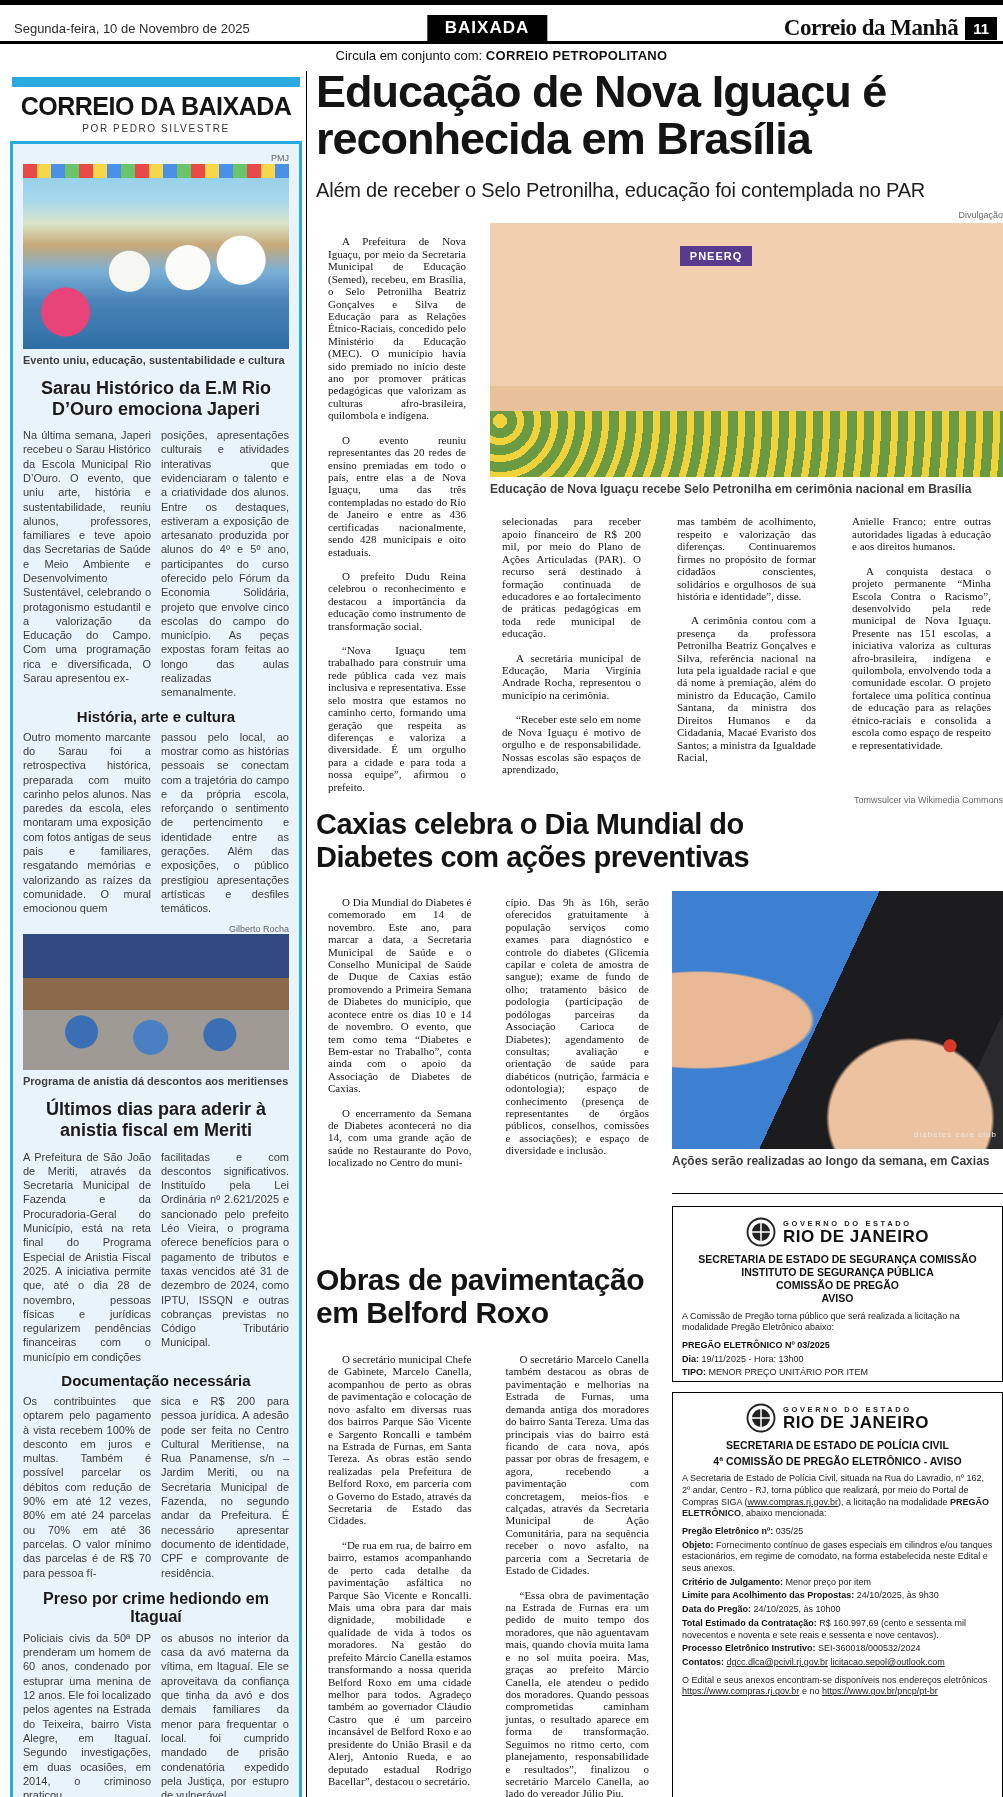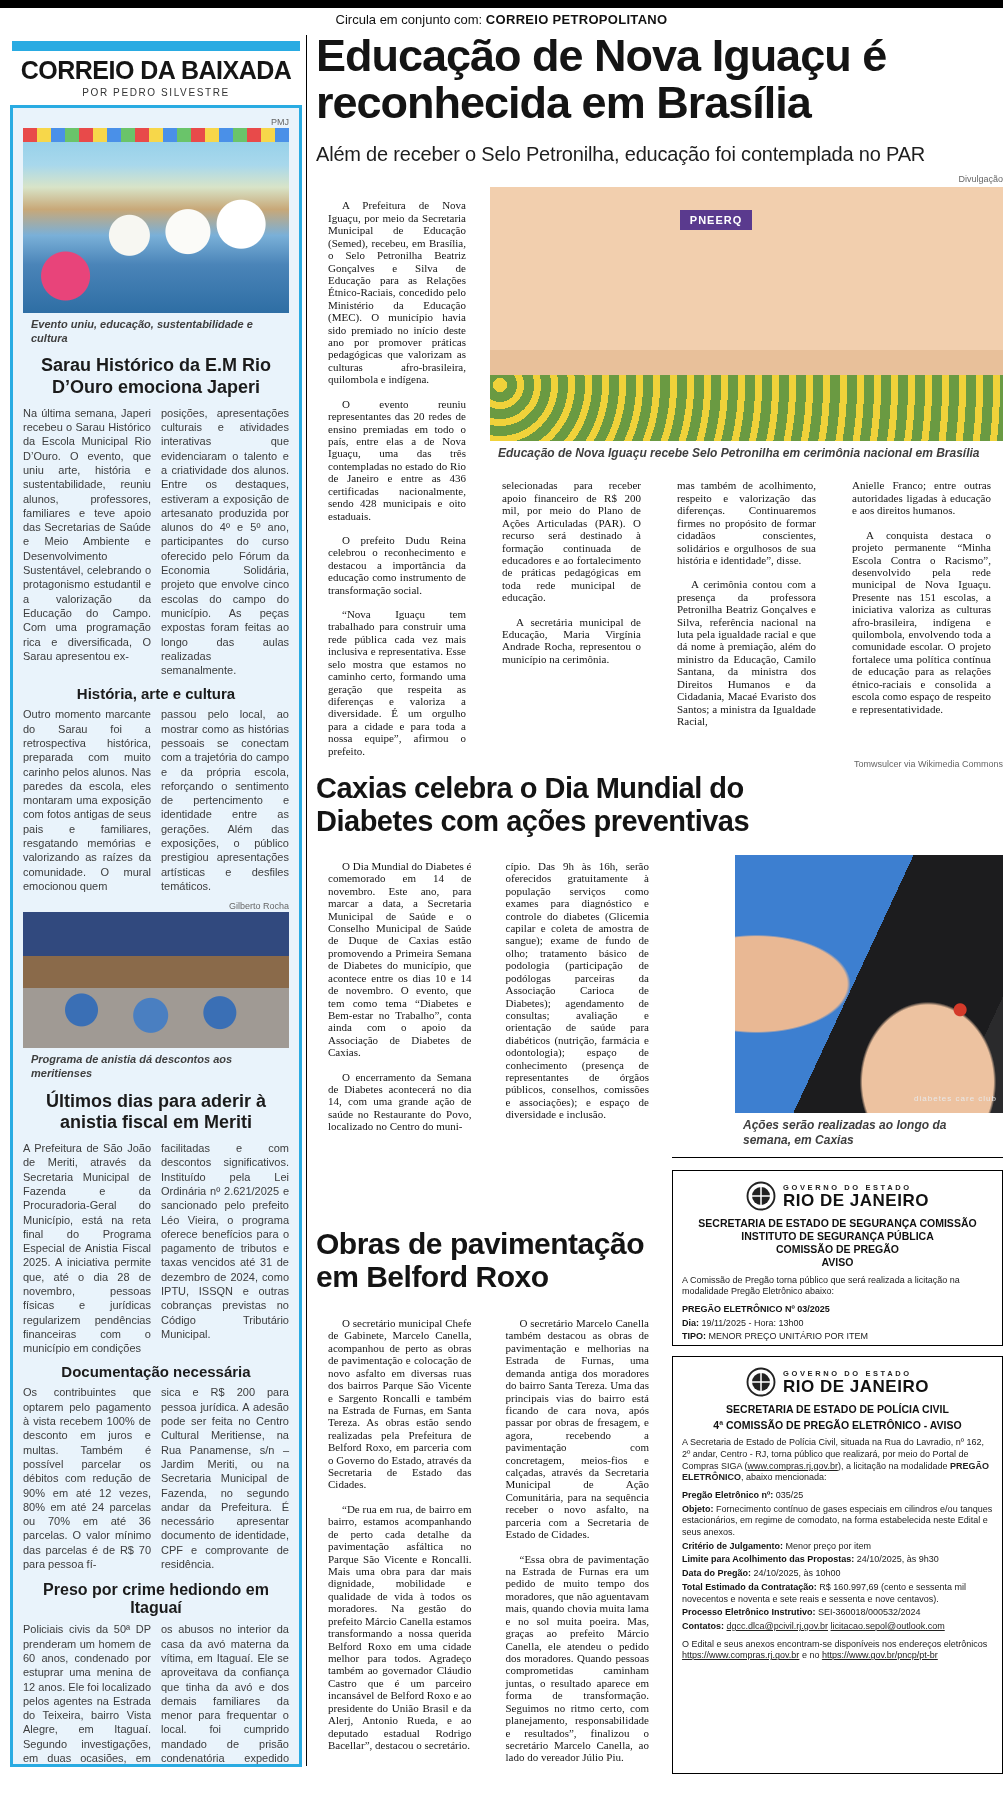--- a/index.html
+++ b/index.html
@@ -38,21 +38,21 @@
        linear-gradient(180deg,#8ecde8 0%,#a8d8ec 20%,#d8e4c8 32%,#c8a878 44%,#7ab0d8 58%,#4a84b8 74%,#2e6ea4 100%);
      background-size:auto,auto,auto,auto,100% 14px,100% 100%;
      background-repeat:no-repeat;}
   .photo-meriti{height:136px;
      background:
        radial-gradient(circle at 22% 72%, #3a6fb5 0 16px, rgba(0,0,0,0) 17px),
        radial-gradient(circle at 48% 76%, #4a7fc1 0 17px, rgba(0,0,0,0) 18px),
        radial-gradient(circle at 74% 74%, #3a6fb5 0 16px, rgba(0,0,0,0) 17px),
        linear-gradient(180deg,#31497e 0 32%,#8a6a4a 32% 56%,#a09a94 56% 100%);
      background-repeat:no-repeat;}
-  .cap{font-style:italic;font-weight:700;font-size:11px;line-height:1.25;color:#3f3f3f;margin:5px 8px 2px;}
+  .cap{font-weight:700;font-size:11px;line-height:1.25;color:#3f3f3f;margin:5px 0 2px;}
   .panel-headline{margin:10px 4px 8px;font-size:18px;line-height:1.18;font-weight:700;text-align:center;color:#1b1b1b;}
   .panel-subhead{margin:8px 0 5px;font-size:15px;font-weight:700;text-align:center;color:#1b1b1b;}
   .two-col{display:flex;gap:10px;}
   .pcol{flex:1 1 0;font-size:11px;line-height:1.3;text-align:justify;color:#3c3c3c;}
   
   .main{position:absolute;left:316px;top:2px;width:687px;height:1740px;}
   .lead-headline{margin:2px 0 0;font-size:45px;line-height:1.04;font-weight:700;letter-spacing:-1px;color:#141414;}
   .lead-subtitle{margin-top:16px;font-size:20px;color:#1e1e1e;letter-spacing:-0.2px;}
   .lead-credit{margin-top:8px;}
   .lead-body{display:flex;gap:12px;margin-top:3px;height:576px;}
@@ -72,21 +72,21 @@
                 font-size:11px;letter-spacing:1px;padding:4px 10px;}
   .three-col{display:flex;gap:12px;margin-top:6px;height:288px;}
   .three-col .serif-col{flex:1 1 0;}
   
   .caxias{position:absolute;top:728px;left:0;width:687px;height:470px;}
   .caxias-credit{width:100%;}
   .caxias-headline{margin:2px 0 10px;font-size:29px;line-height:1.14;font-weight:700;letter-spacing:-0.5px;
                    width:480px;color:#141414;}
   .serif-two{width:345px;}
   .serif-two .serif-col{flex:1 1 0;height:368px;}
-  .caxias-photo-stack{position:absolute;right:0;top:96px;width:268px;}
+  .caxias-photo-stack{position:absolute;right:0;top:96px;width:331px;}
   .photo-caxias{height:258px;
      background:
        radial-gradient(circle at 84% 60%, #d43a2a 0 6px, rgba(0,0,0,0) 7px),
        radial-gradient(ellipse at 8% 50%, #e9b894 0 26%, rgba(0,0,0,0) 27%),
        radial-gradient(ellipse at 72% 88%, #edc2a0 0 24%, rgba(0,0,0,0) 25%),
        linear-gradient(115deg, rgba(0,0,0,0) 0 46%, #1c1c1e 46% 86%, #2a2a2c 86% 100%),
        linear-gradient(#3d7fd0,#3d7fd0);
      background-repeat:no-repeat;}
   .pouch-label{position:absolute;right:6px;bottom:10px;color:#e8e8e8;font-size:8px;letter-spacing:1px;}
   
@@ -109,20 +109,28 @@
   .n-item b{color:#111;}
   .n-link{text-decoration:underline;}
   .n-footer{font-size:9px;line-height:1.3;margin-top:6px;color:#222;}
 </style>
 </head>
 <body>
 
 <div class="page">
   <div class="topstrip"></div>
 
+  <div class="header">
+    <div class="date">Segunda-feira, 10 de Novembro de 2025</div>
+    <div class="section-badge">BAIXADA</div>
+    <div class="mast-right">
+      <div class="paper-name">Correio da Manhã</div>
+      <div class="page-num">11</div>
+    </div>
+  </div>
   <div class="header-rule"></div>
   <div class="circ">
     <span>Circula em conjunto com:</span>
     <b>CORREIO PETROPOLITANO</b>
   </div>
 
   <div class="content">
     <div class="v-rule"></div>
 
     <aside class="left-panel">
@@ -186,20 +194,21 @@
           </div>
         <div class="lead-right">
           <div class="photo photo-lead">
             <span class="banner-label">PNEERQ</span>
           </div>
           <div class="cap" style="font-size:12px;">Educação de Nova Iguaçu recebe Selo Petronilha em cerimônia nacional em Brasília</div>
           <div class="three-col">
             <div class="serif-col cont">
                 <p>selecionadas para receber apoio financeiro de R$ 200 mil, por meio do Plano de Ações Articuladas (PAR). O recurso será destinado à formação continuada de educadores e ao fortalecimento de práticas pedagógicas em toda rede municipal de educação.</p>
                 <p>A secretária municipal de Educação, Maria Virgínia Andrade Rocha, representou o município na cerimônia.</p>
+                <p>“Receber este selo em nome de Nova Iguaçu é motivo de orgulho e de responsabilidade. Nossas escolas são espaços de aprendizado,</p>
               </div>
             <div class="serif-col cont">
                 <p>mas também de acolhimento, respeito e valorização das diferenças. Continuaremos firmes no propósito de formar cidadãos conscientes, solidários e orgulhosos de sua história e identidade”, disse.</p>
                 <p>A cerimônia contou com a presença da professora Petronilha Beatriz Gonçalves e Silva, referência nacional na luta pela igualdade racial e que dá nome à premiação, além do ministro da Educação, Camilo Santana, da ministra dos Direitos Humanos e da Cidadania, Macaé Evaristo dos Santos; a ministra da Igualdade Racial,</p>
               </div>
             <div class="serif-col cont">
                 <p>Anielle Franco; entre outras autoridades ligadas à educação e aos direitos humanos.</p>
                 <p>A conquista destaca o projeto permanente “Minha Escola Contra o Racismo”, desenvolvido pela rede municipal de Nova Iguaçu. Presente nas 151 escolas, a iniciativa valoriza as culturas afro-brasileira, indígena e quilombola, envolvendo toda a comunidade escolar. O projeto fortalece uma política contínua de educação para as relações étnico-raciais e consolida a escola como espaço de respeito e representatividade.</p>
               </div>
           </div>

